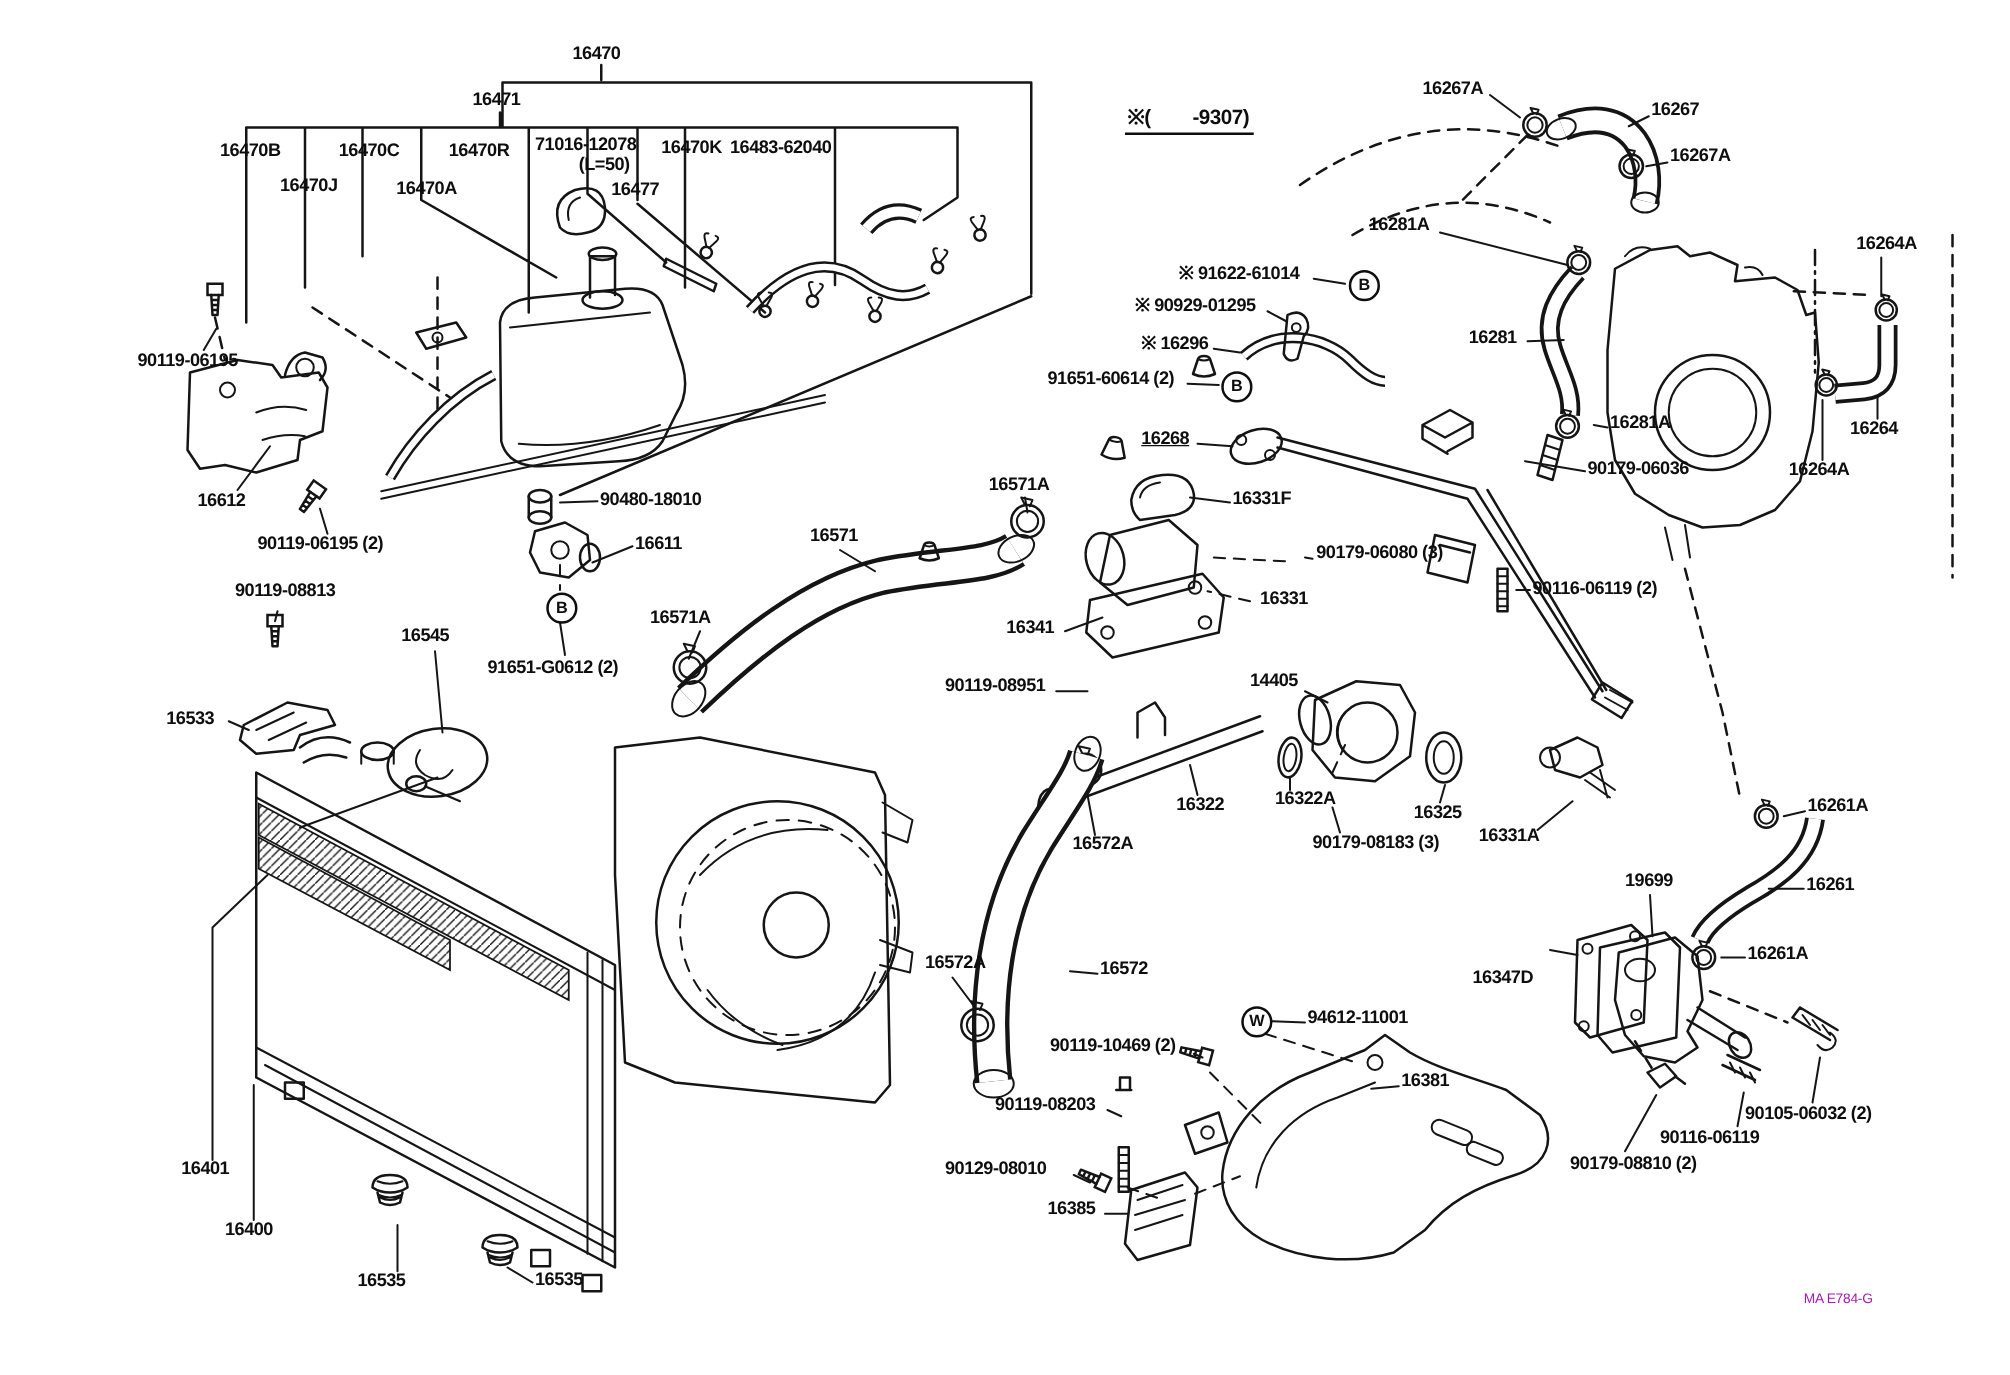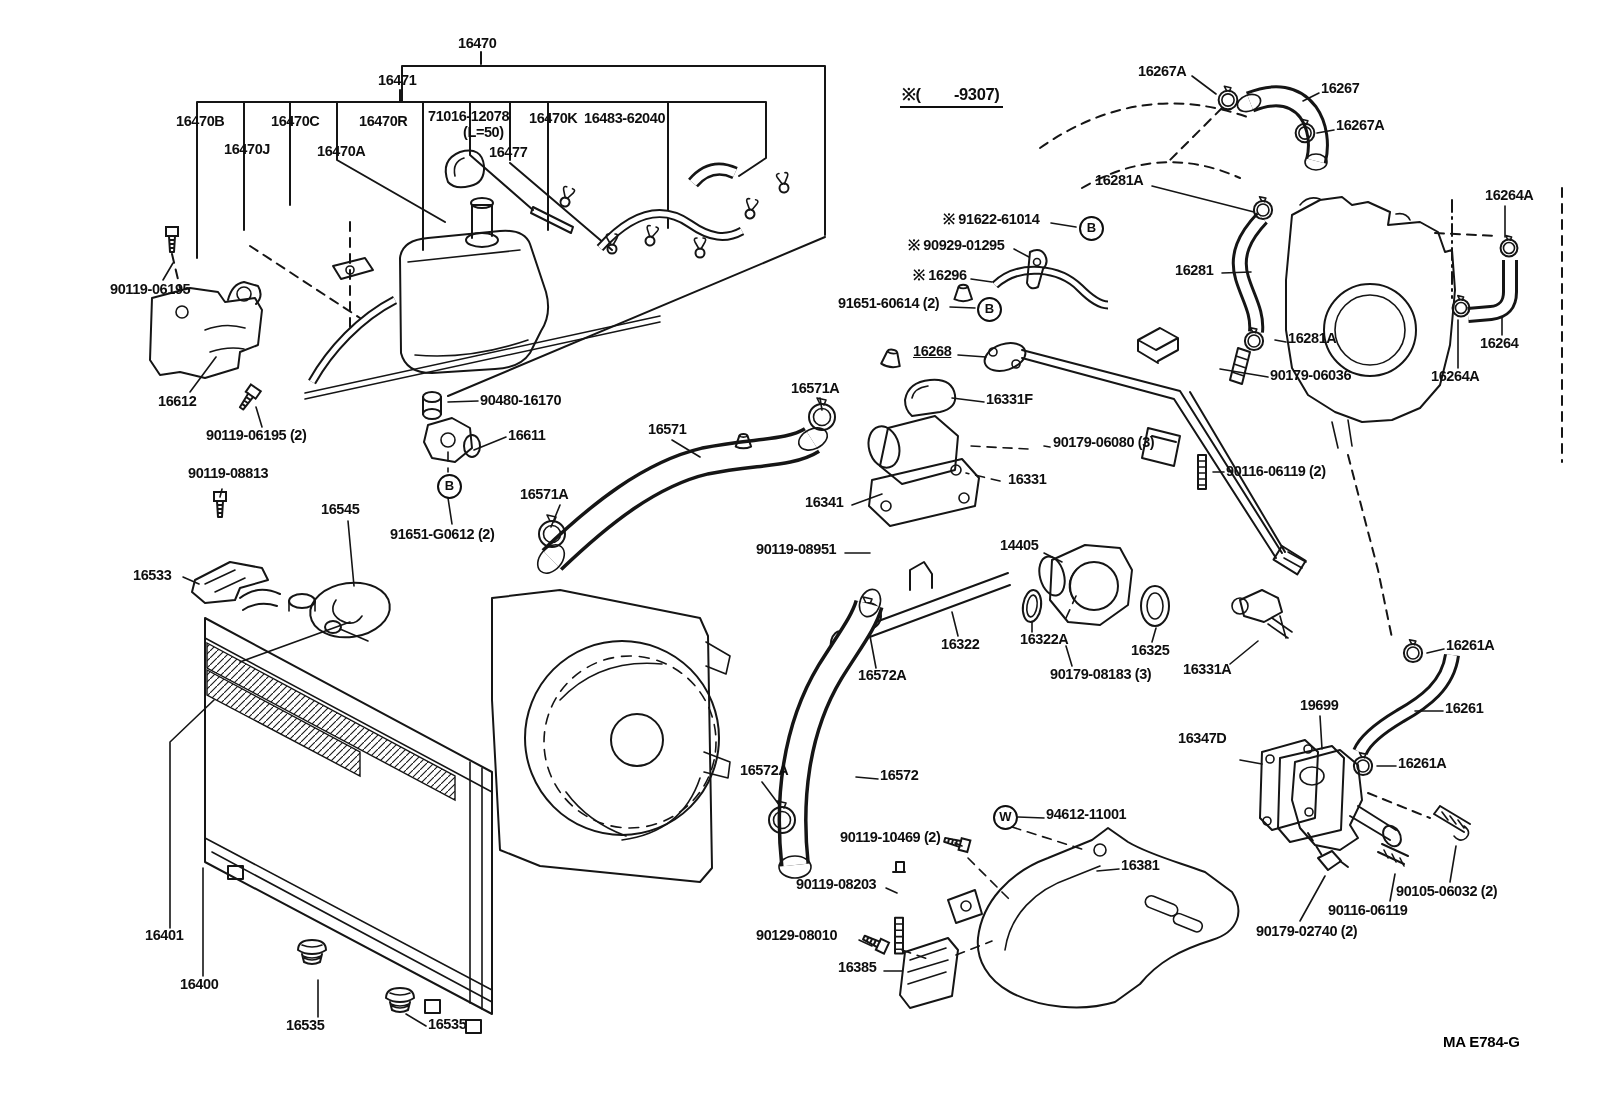--- a/index.html
+++ b/index.html
@@ -12,21 +12,21 @@
   .dash{stroke-dasharray:9 7;}
   .dashdot{stroke-dasharray:12 5 2 5;}
   .tube-o{stroke:#151515;fill:none;stroke-linecap:butt;}
   .tube-i{stroke:#ffffff;fill:none;stroke-linecap:butt;}
   #label-layer{position:absolute;left:0;top:0;width:100%;height:100%;border-radius:22px;}
   .plabel{position:absolute;color:#0e0e0e;font-weight:bold;font-size:14.5px;line-height:1.05;
           letter-spacing:-0.4px;white-space:pre;}
   .plabel.circled{width:21px;height:21px;border:2.2px solid #0e0e0e;border-radius:50%;
           text-align:center;font-size:13px;line-height:20px;letter-spacing:0;}
   .plabel.note{font-size:16.5px;border-bottom:2.5px solid #0e0e0e;padding:0 4px 3px 2px;}
-  .footer-code{position:absolute;font-weight:bold;font-size:15px;color:#000000;
+  .footer-code{position:absolute;font-weight:normal;font-size:11px;color:#a21caf;
           letter-spacing:-0.2px;font-family:"Liberation Sans",sans-serif;}
 </style>
 </head>
 <body>
 
 <div class="stage">
 
 <svg class="art" width="1608" height="1100" viewBox="0 0 1608 1100">
   <defs>
     <pattern id="hatch" patternUnits="userSpaceOnUse" width="7" height="7">
@@ -330,21 +330,21 @@
       <div class="plabel" style="left: 428px; top: 109px;">71016-12078</div>
       <div class="plabel" style="left: 463px; top: 125px;">(L=50)</div>
       <div class="plabel" style="left: 529px; top: 111px;">16470K</div>
       <div class="plabel" style="left: 584px; top: 111px;">16483-62040</div>
       <div class="plabel" style="left: 224px; top: 142px;">16470J</div>
       <div class="plabel" style="left: 317px; top: 144px;">16470A</div>
       <div class="plabel" style="left: 489px; top: 145px;">16477</div>
       <div class="plabel" style="left: 110px; top: 282px;">90119-06195</div>
       <div class="plabel" style="left: 158px; top: 394px;">16612</div>
       <div class="plabel" style="left: 206px; top: 428px;">90119-06195 (2)</div>
-      <div class="plabel" style="left: 480px; top: 393px;">90480-16170</div>
+      <div class="plabel" style="left: 480px; top: 393px;">90480-18010</div>
       <div class="plabel" style="left: 508px; top: 428px;">16611</div>
       <div class="plabel" style="left: 188px; top: 466px;">90119-08813</div>
       <div class="plabel" style="left: 321px; top: 502px;">16545</div>
       <div class="plabel" style="left: 390px; top: 527px;">91651-G0612 (2)</div>
       <div class="plabel circled" style="left: 437px; top: 474px;">B</div>
       <div class="plabel" style="left: 133px; top: 568px; text-align: right;">16533</div>
       <div class="plabel" style="left: 145px; top: 928px;">16401</div>
       <div class="plabel" style="left: 180px; top: 977px;">16400</div>
       <div class="plabel" style="left: 286px; top: 1018px;">16535</div>
       <div class="plabel" style="left: 428px; top: 1017px;">16535</div>
@@ -386,24 +386,24 @@
       <div class="plabel" style="left: 1175px; top: 263px;">16281</div>
       <div class="plabel" style="left: 1485px; top: 188px;">16264A</div>
       <div class="plabel" style="left: 1288px; top: 331px;">16281A</div>
       <div class="plabel" style="left: 1270px; top: 368px;">90179-06036</div>
       <div class="plabel" style="left: 1480px; top: 336px;">16264</div>
       <div class="plabel" style="left: 1431px; top: 369px;">16264A</div>
       <div class="plabel" style="left: 1226px; top: 464px;">90116-06119 (2)</div>
       <div class="plabel" style="left: 1446px; top: 638px;">16261A</div>
       <div class="plabel" style="left: 1445px; top: 701px;">16261</div>
       <div class="plabel" style="left: 1300px; top: 698px;">19699</div>
-      <div class="plabel" style="left: 1178px; top: 731px; text-align: right;">16347D</div>
+      <div class="plabel" style="left: 1178px; top: 775px; text-align: right;">16347D</div>
       <div class="plabel" style="left: 1398px; top: 756px;">16261A</div>
       <div class="plabel" style="left: 1396px; top: 884px;">90105-06032 (2)</div>
       <div class="plabel" style="left: 1328px; top: 903px;">90116-06119</div>
-      <div class="plabel" style="left: 1256px; top: 924px;">90179-02740 (2)</div>
+      <div class="plabel" style="left: 1256px; top: 924px;">90179-08810 (2)</div>
     </div>
 
 <div class="plabel note" style="left:900px;top:86px;">※(        -9307)</div>
 
 <div class="footer-code" style="left:1443px;top:1033px;">MA E784-G</div>
 
 </div>
 
 </body></html>

